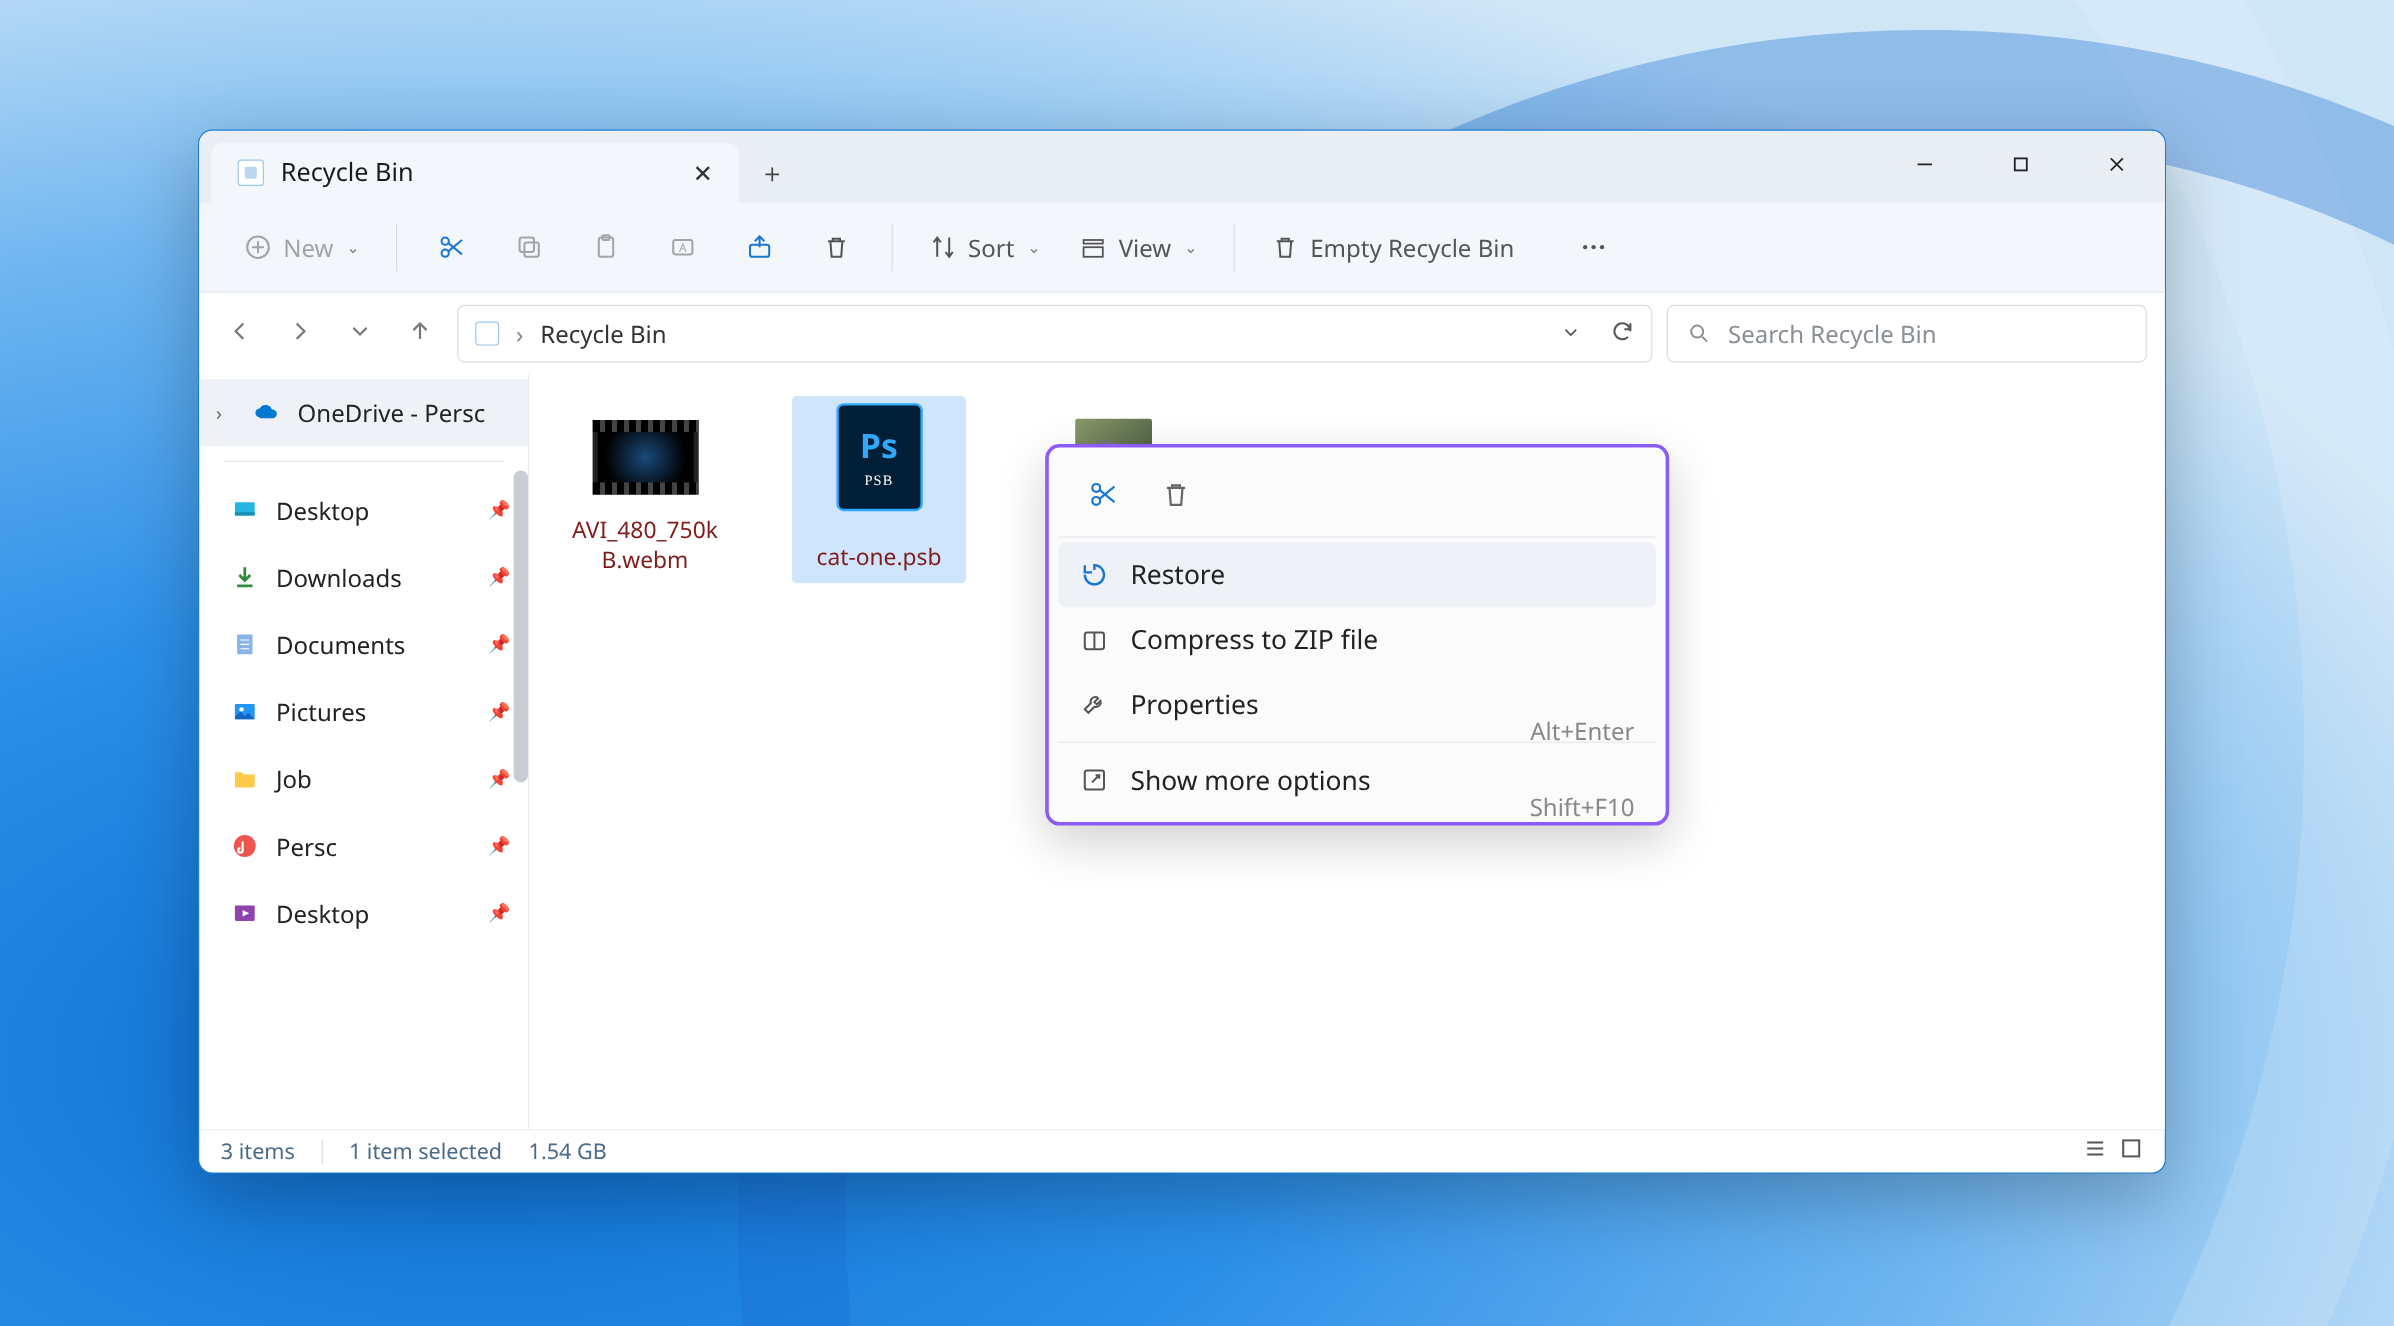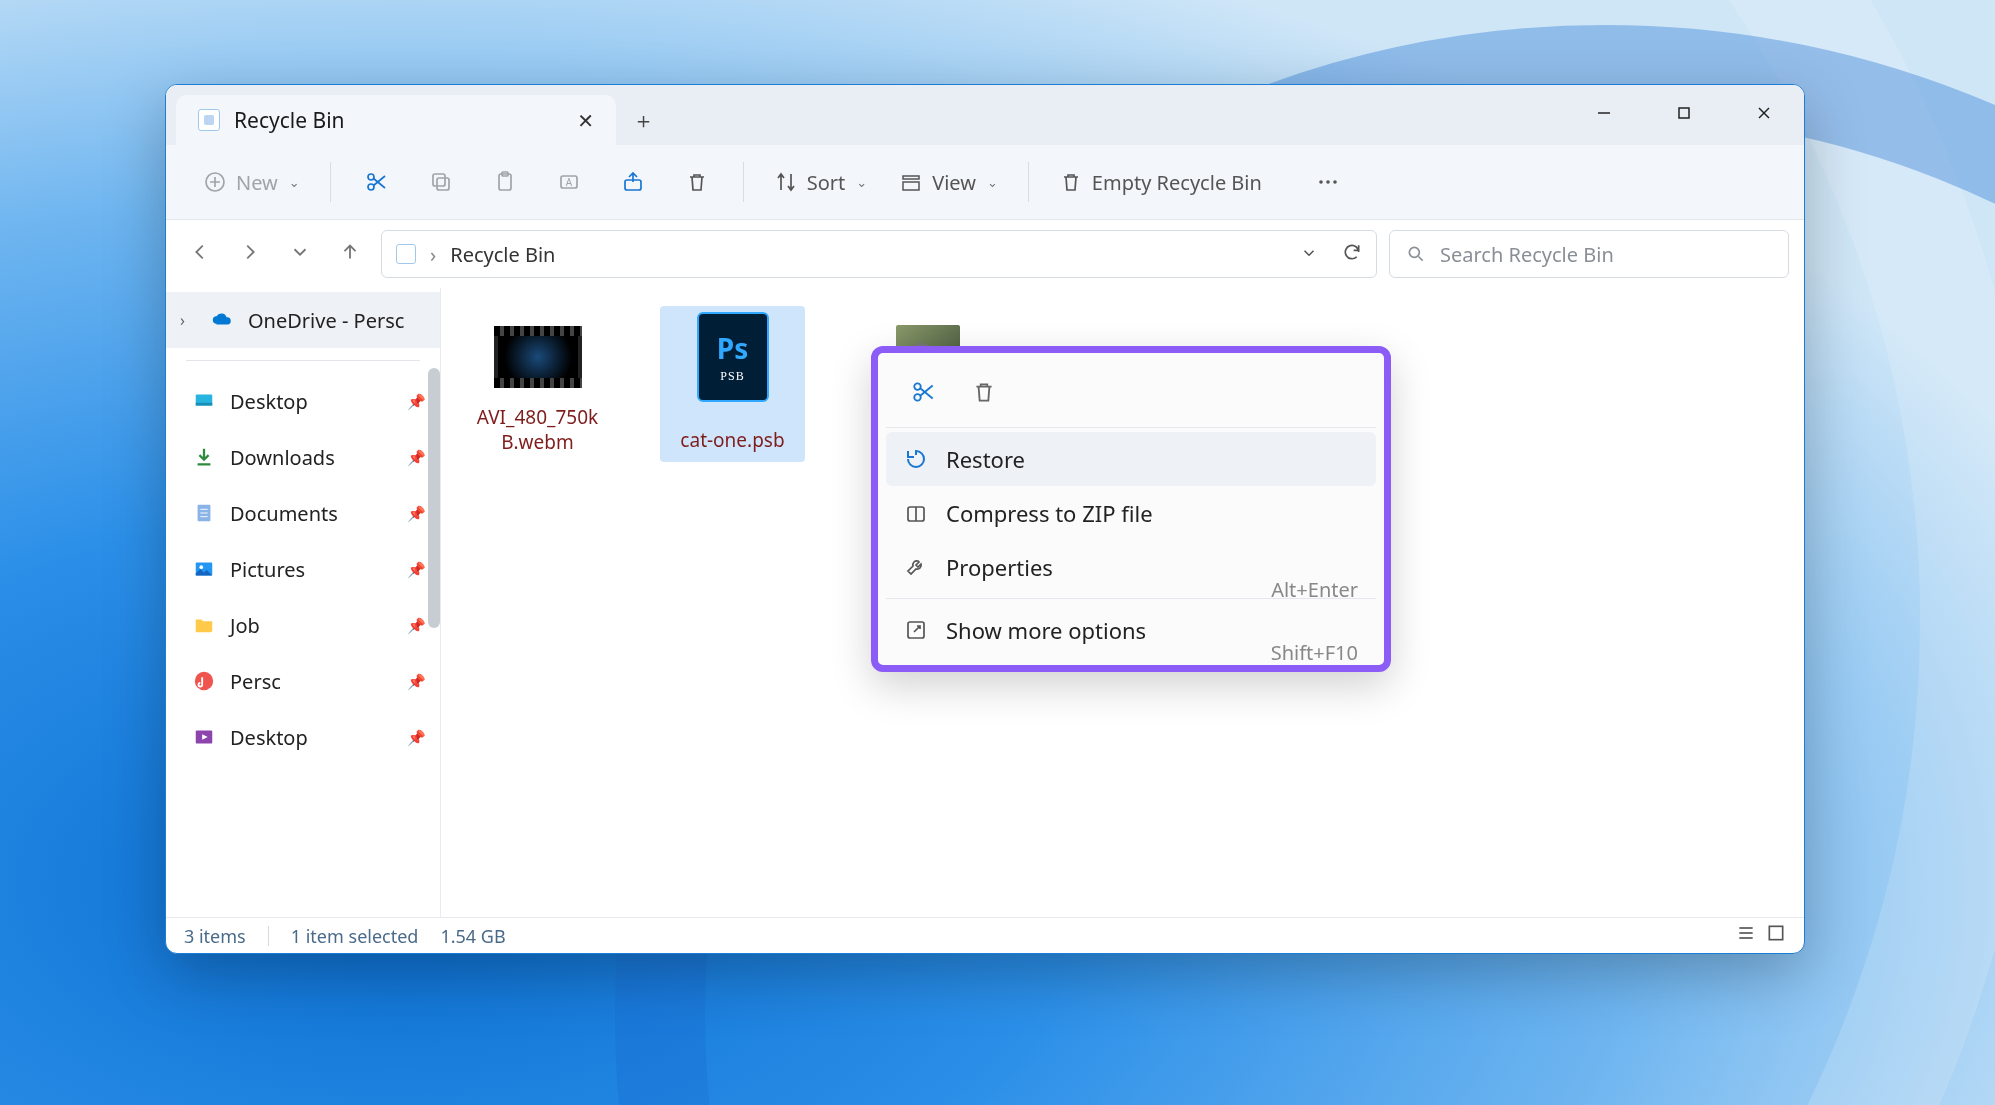--- a/index.html
+++ b/index.html
@@ -10,21 +10,21 @@
 }
 .bg-swirl { position: absolute; inset: 0; }
 .bg-swirl::before, .bg-swirl::after {
   content: ""; position: absolute; border-radius: 50%;
   border: 90px solid rgba(255,255,255,0.15);
 }
 .bg-swirl::before { width: 2200px; height: 2200px; left: -400px; top: -600px; border-width: 120px; }
 .bg-swirl::after { width: 1800px; height: 1800px; right: -600px; bottom: -900px; border-color: rgba(25,110,210,0.35); }
 
 .window {
-  position: absolute; left: 165px; top: 84px; width: 1640px; height: 870px;
+  position: absolute; left: 165px; top: 108px; width: 1640px; height: 870px;
   background: #fff; border: 1px solid #1c7cd6; border-radius: 12px;
   box-shadow: 0 20px 60px rgba(0,0,0,0.25);
   display: flex; flex-direction: column; overflow: hidden;
 }
 
 .titlebar { height: 60px; display: flex; background: #e8eef4; }
 .tab {
   display: flex; align-items: center; gap: 14px; padding: 0 22px;
   background: #f3f6fa; border-top-left-radius: 10px; border-top-right-radius: 10px;
   margin-top: 10px; margin-left: 10px; height: 50px; min-width: 440px;
@@ -89,21 +89,21 @@
 
 .video-thumb { width:88px; height:62px; background:#000 radial-gradient(circle at 50% 50%, #1a4a7a 0%, #000 70%); border:4px solid #222; position:relative;}
 .video-thumb::before,.video-thumb::after{content:"";position:absolute;left:-4px;right:-4px;height:10px;background:repeating-linear-gradient(90deg,#000 0 6px,#444 6px 10px);}
 .video-thumb::before{top:-4px;} .video-thumb::after{bottom:-4px;}
 
 .img-thumb { width:64px; height:64px; background: linear-gradient(135deg,#8a9a6a 0%,#5a6a4a 60%,#3a4a2a 100%); border-radius:2px; position:relative;}
 .img-thumb::after{content:"";position:absolute;left:10px;top:18px;width:30px;height:38px;background:#777;border-radius:50% 50% 40% 40%;}
 
 .context-menu {
   position:absolute; left:430px; top:58px; width:520px;
-  background:#fbfbfb; border:7px solid #8b5cf6; border-radius:12px;
+  background:#fbfbfb; border:3px solid #8b5cf6; border-radius:12px;
   box-shadow: 0 14px 40px rgba(0,0,0,0.18); padding: 8px;
 }
 .cm-top { display:flex; gap:8px; padding: 8px 12px; }
 .cm-top-btn { width:52px; height:46px; display:flex; align-items:center; justify-content:center; border-radius:6px; cursor:pointer; }
 .cm-top-btn svg { width:26px; height:26px; }
 .cm-sep { height:1px; background:#e4e8ed; margin: 4px 0; }
 .cm-item { height:54px; display:flex; align-items:center; gap:18px; padding:0 18px; border-radius:6px; font-size:22px; color:#222; cursor:pointer;}
 .cm-item.hover { background:#eef1f5; }
 .cm-item .shortcut { margin-left:auto; color:#888; font-size:20px;margin-top:44px; }
 .cm-item svg { width:24px; height:24px; color:#555; }

